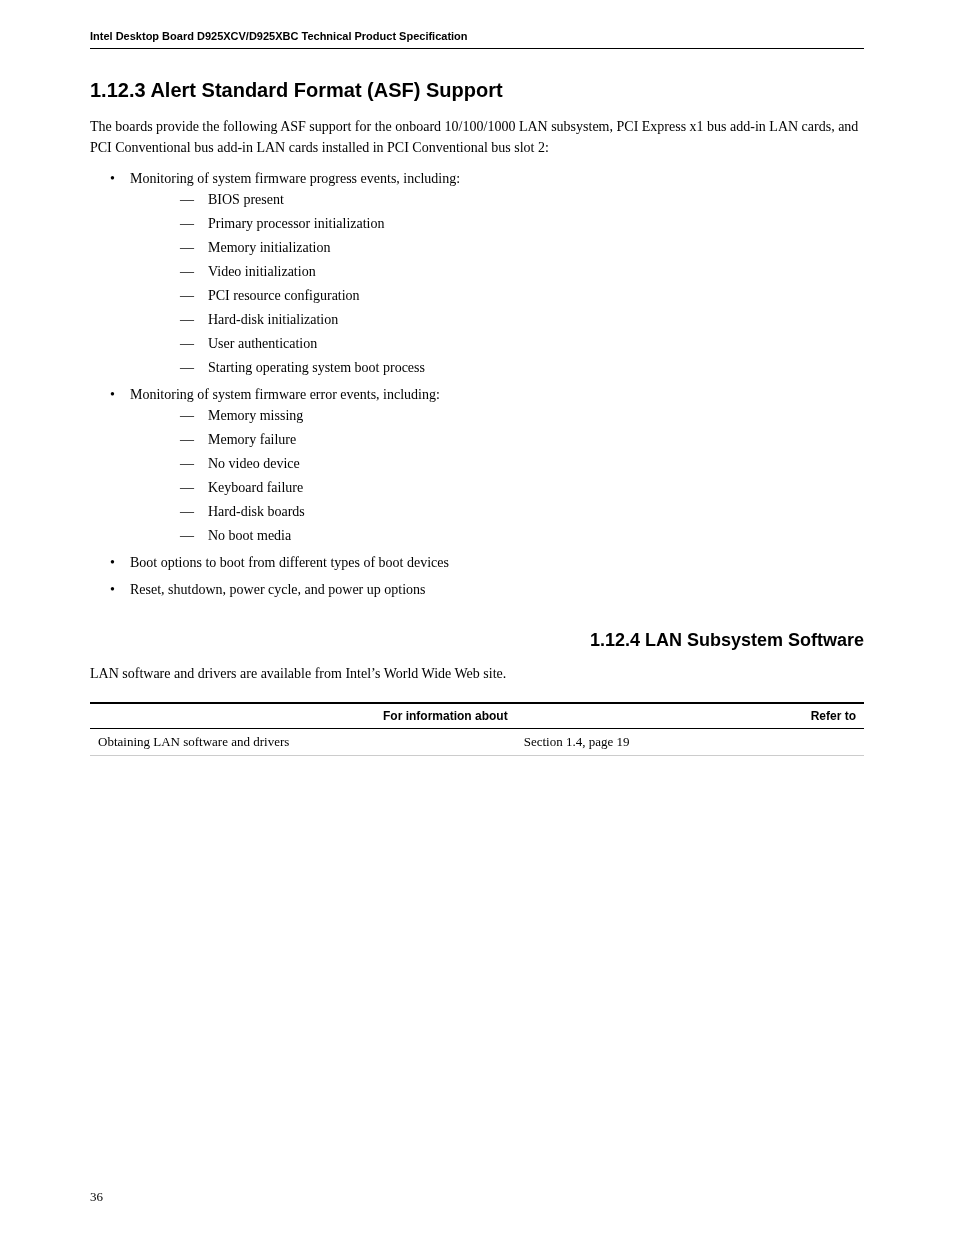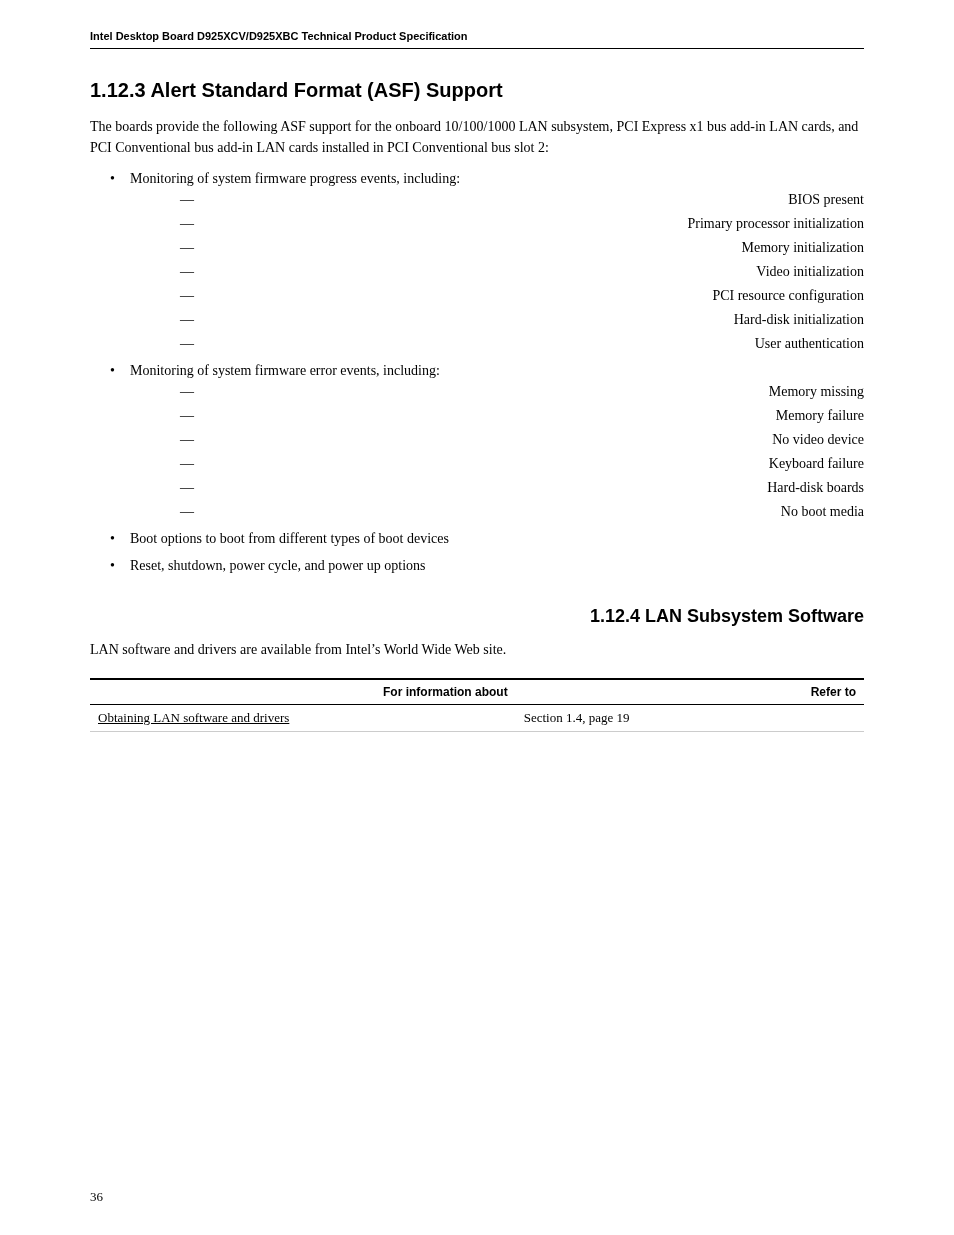--- a/index.html
+++ b/index.html
@@ -73,21 +73,20 @@
       content: "•";
       position: absolute;
       left: 0;
       top: 0;
     }
 
     .dash-list {
       list-style: none;
       margin-left: 50px;
       margin-bottom: 4px;
-      text-align: right;
     }
 
     .dash-list li {
       position: relative;
       padding-left: 28px;
       margin-bottom: 3px;
       line-height: 1.5;
     }
 
     .dash-list li::before {
@@ -120,21 +119,20 @@
     }
 
     .info-table td {
       font-size: 13px;
       padding: 5px 8px;
       border-bottom: 1px solid #ccc;
     }
 
     .info-table td:first-child {
       width: 55%;
-      text-decoration: underline;
     }
 
     .page-number {
       position: absolute;
       bottom: 30px;
       left: 90px;
       font-size: 13px;
     }
   </style>
 </head>
@@ -154,20 +152,21 @@
     <li>
       <span>Monitoring of system firmware progress events, including:</span>
       <ul class="dash-list">
         <li><span>BIOS present</span></li>
         <li><span>Primary processor initialization</span></li>
         <li><span>Memory initialization</span></li>
         <li><span>Video initialization</span></li>
         <li><span>PCI resource configuration</span></li>
         <li><span>Hard-disk initialization</span></li>
         <li><span>User authentication</span></li>
+        <li><span>Starting operating system boot process</span></li>
       </ul>
     </li>
     <li>
       <span>Monitoring of system firmware error events, including:</span>
       <ul class="dash-list">
         <li><span>Memory missing</span></li>
         <li><span>Memory failure</span></li>
         <li><span>No video device</span></li>
         <li><span>Keyboard failure</span></li>
         <li><span>Hard-disk boards</span></li>

